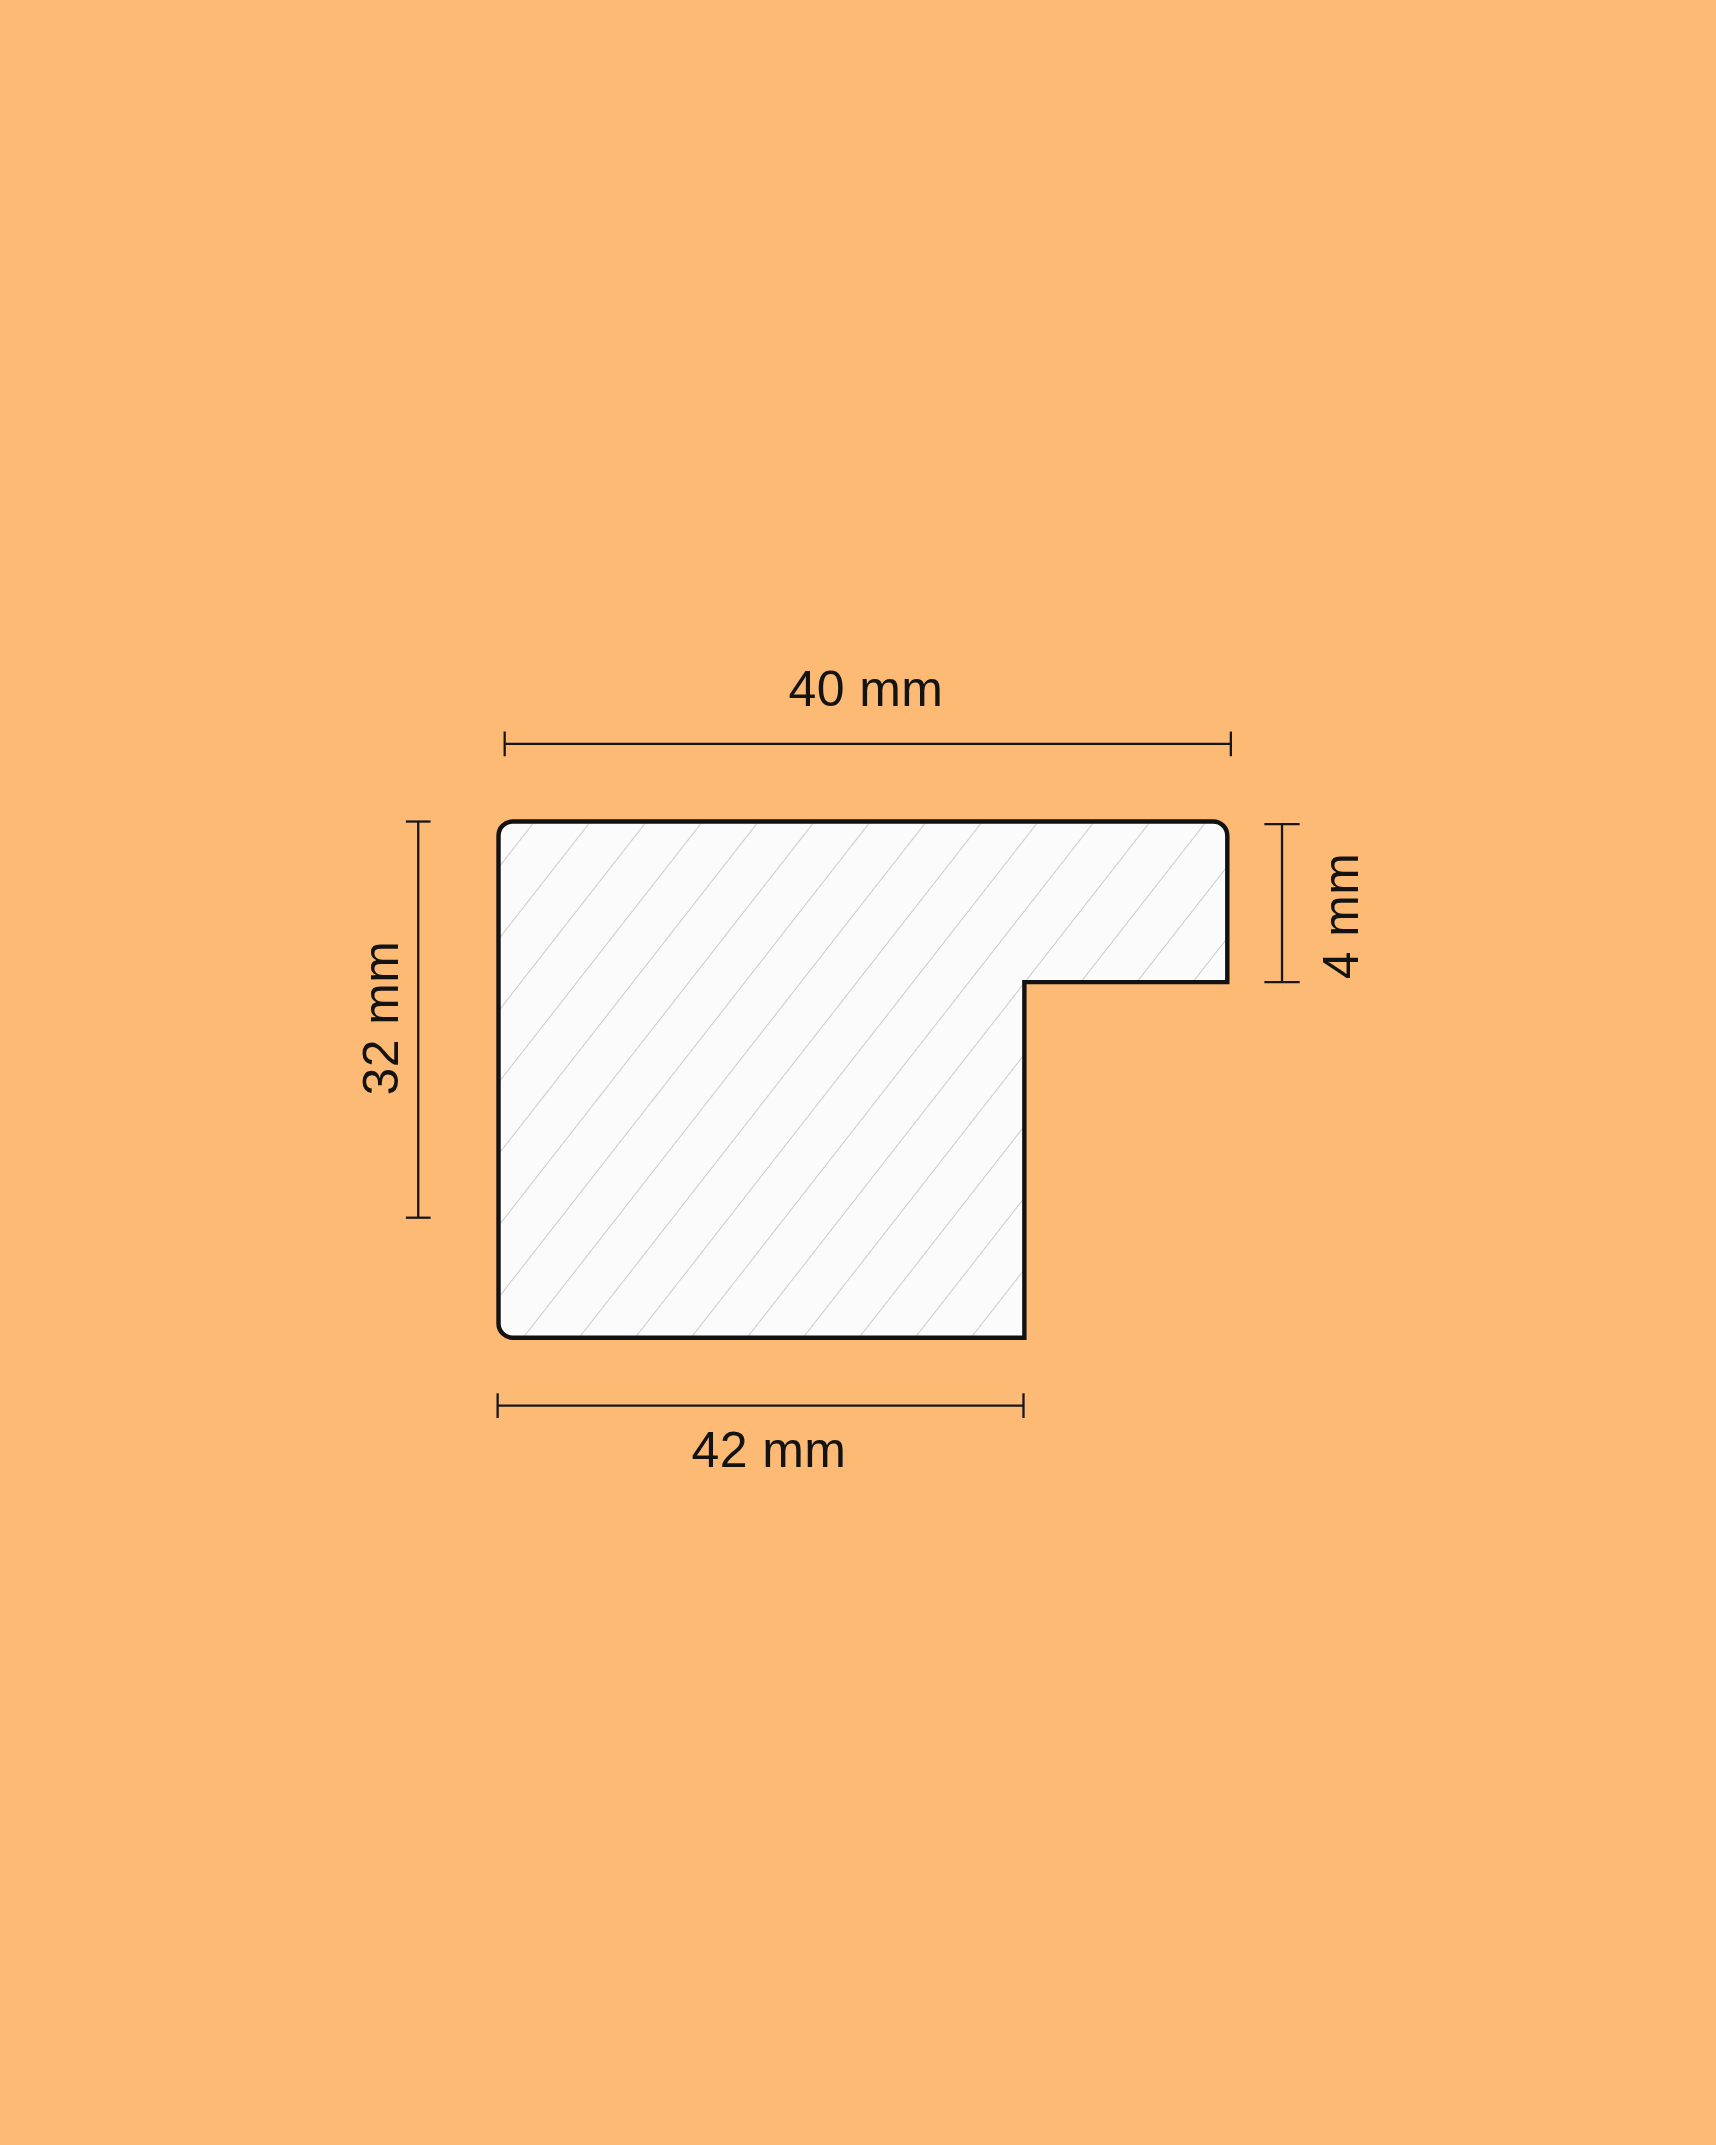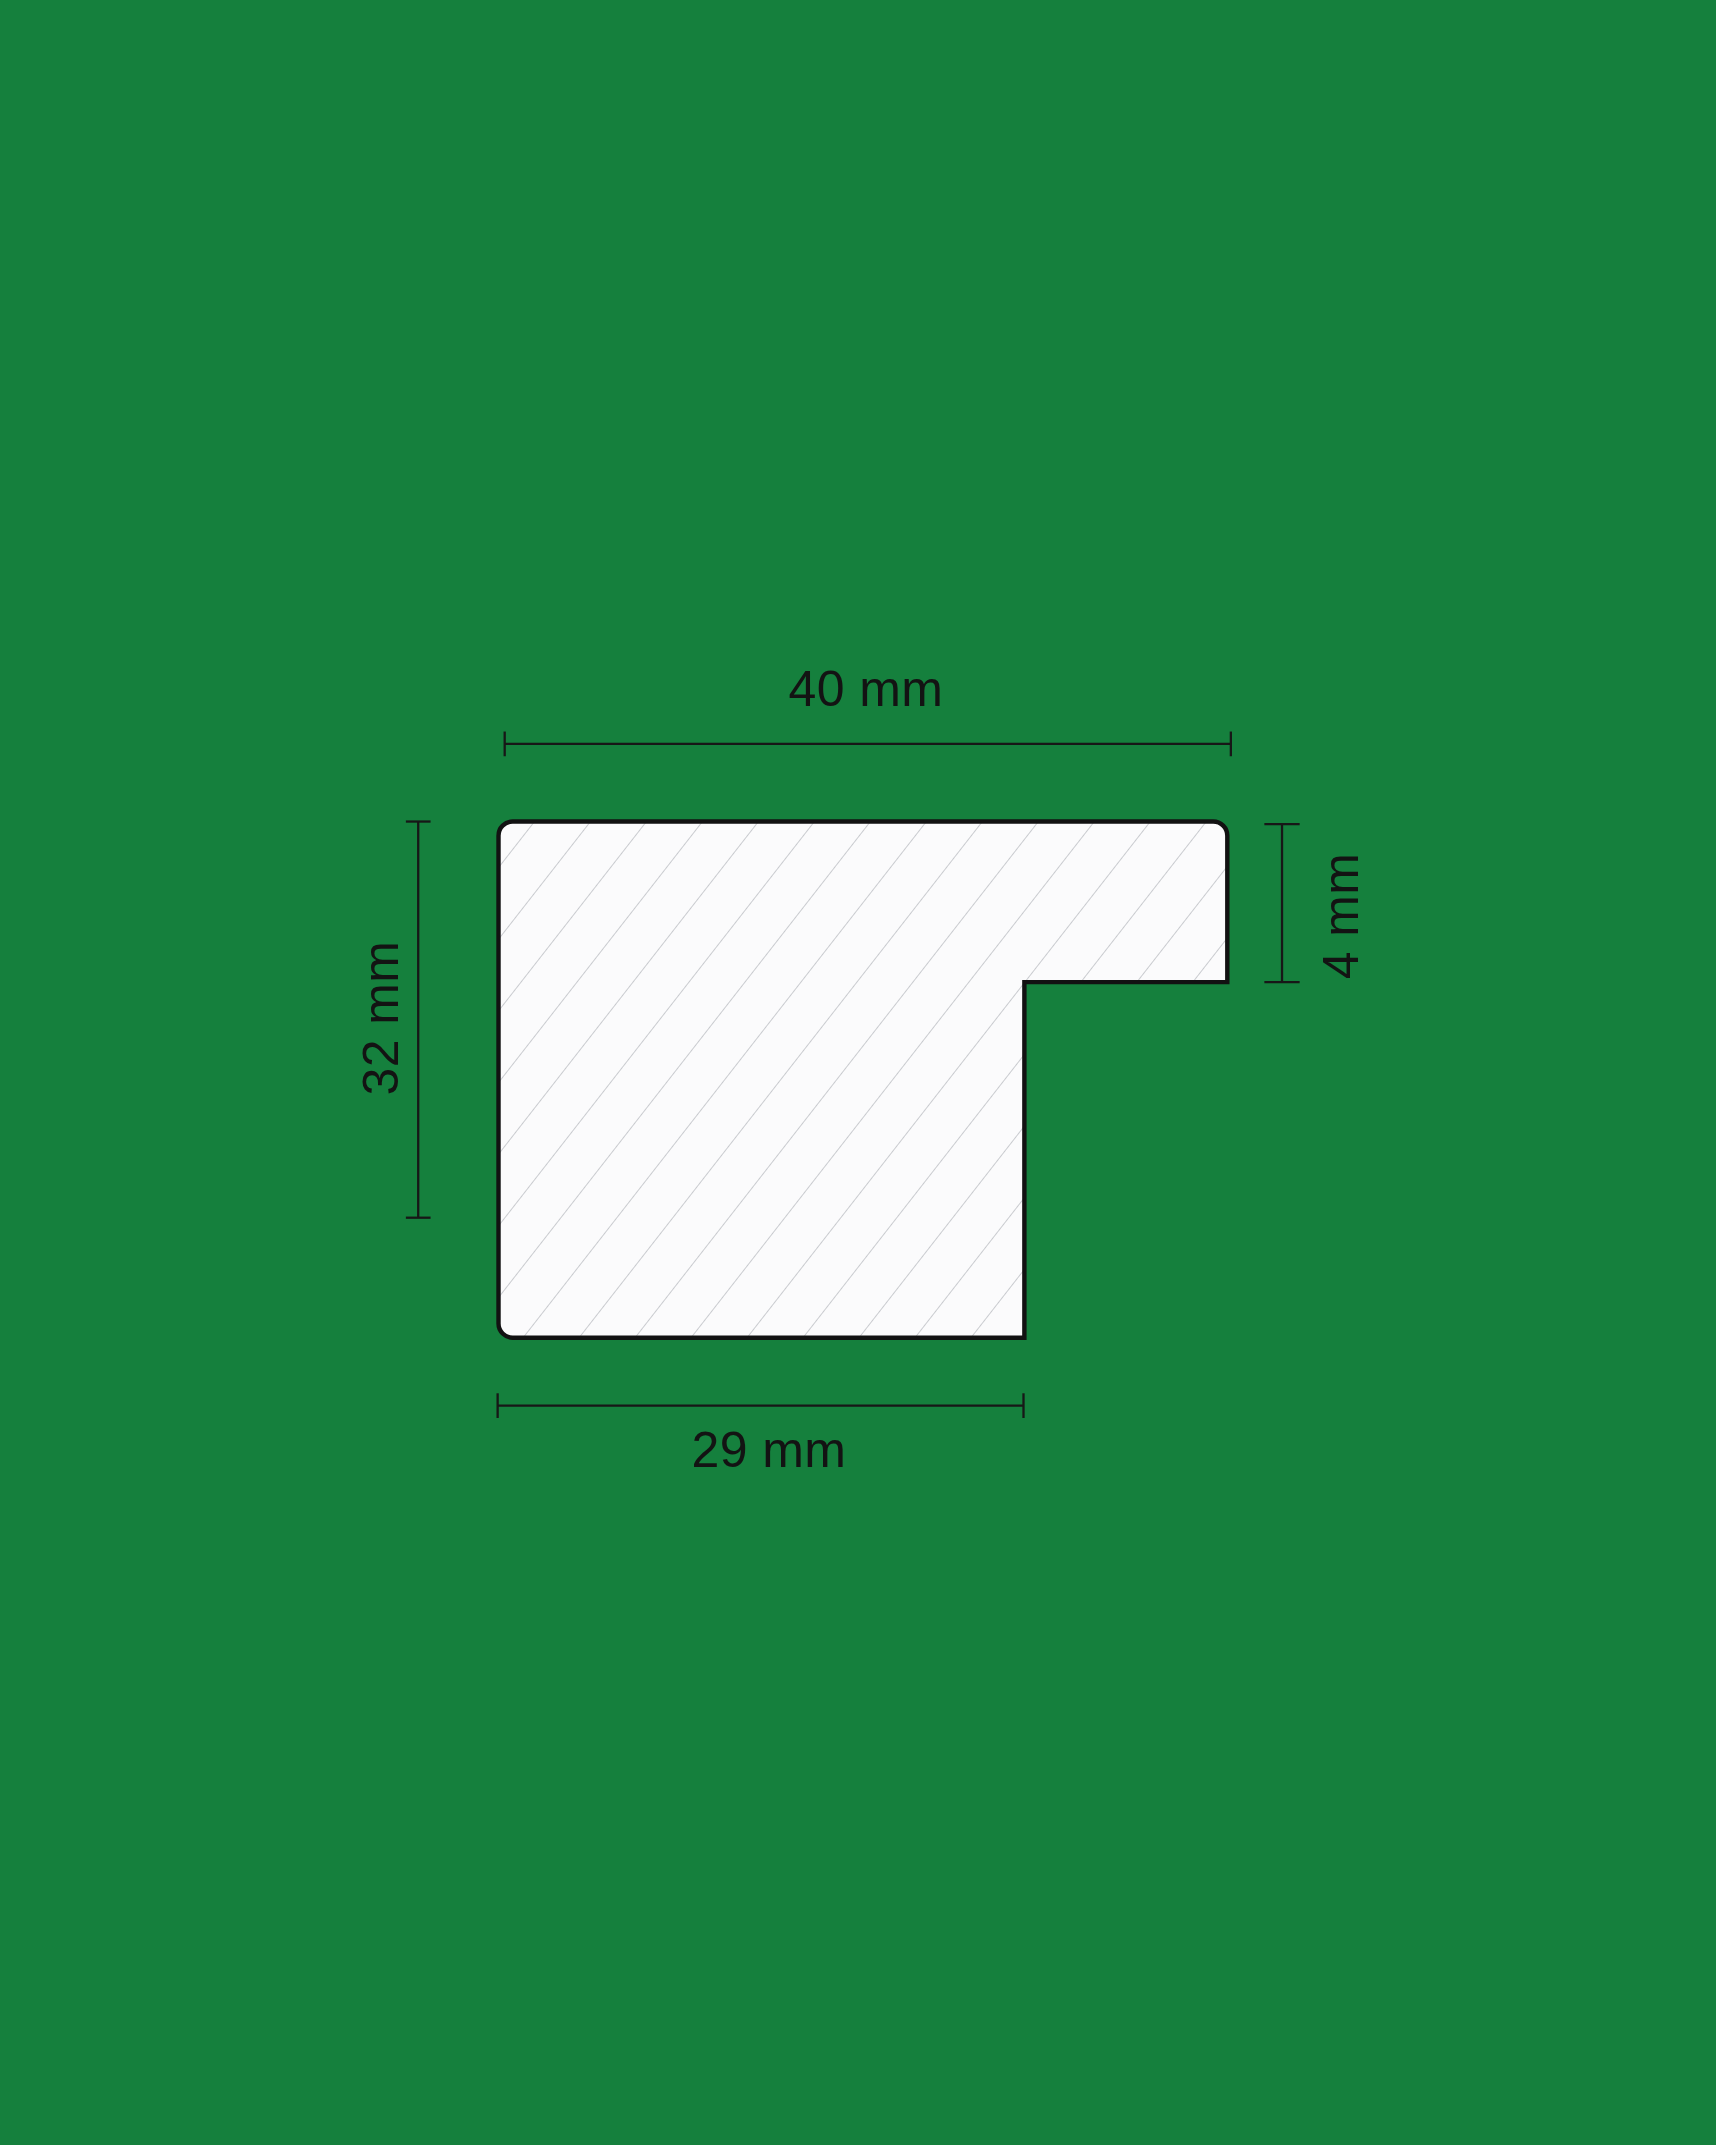--- a/index.html
+++ b/index.html
@@ -3,21 +3,21 @@
 <meta charset="utf-8">
 <style>
   html, body {
     margin: 0;
     padding: 0;
   }
   .canvas {
     position: relative;
     width: 1717px;
     height: 2146px;
-    background: #15803d;
+    background: #fdba74;
     overflow: hidden;
     font-family: "Liberation Sans", "DejaVu Sans", sans-serif;
   }
   .drawing-svg {
     position: absolute;
     left: 0;
     top: 0;
     width: 1717px;
     height: 2146px;
     display: block;
@@ -97,16 +97,16 @@
       <line class="dim-stroke" x1="1160" y1="1579" x2="1160" y2="1607"></line>
     </g>
   </svg>
 
   <div class="dim-label lbl-top">40 mm</div>
 
   <div class="dim-label lbl-left">32 mm</div>
 
   <div class="dim-label lbl-right">4 mm</div>
 
-  <div class="dim-label lbl-bottom">29 mm</div>
+  <div class="dim-label lbl-bottom">42 mm</div>
 
 </div>
 
 
 </body></html>

